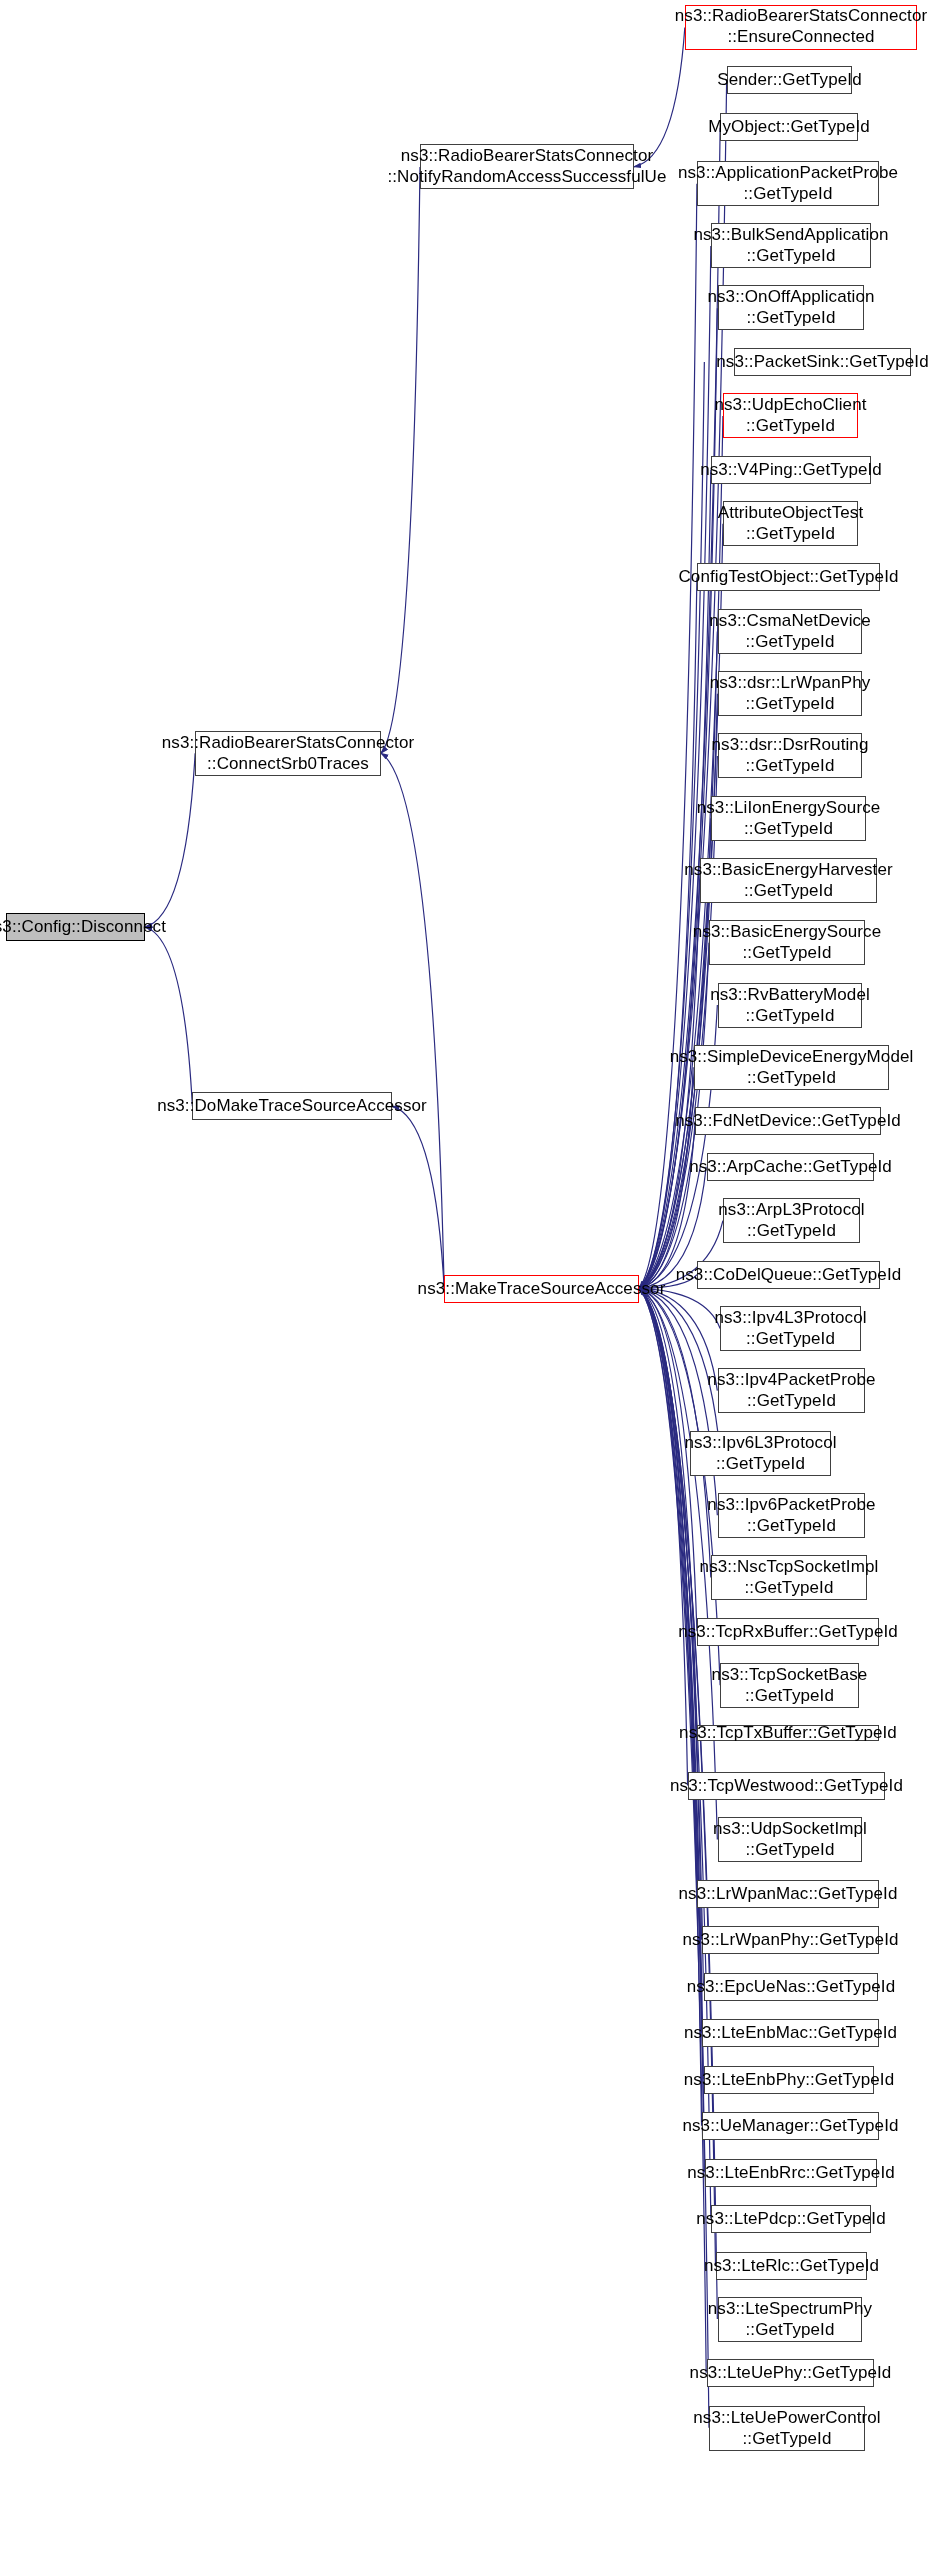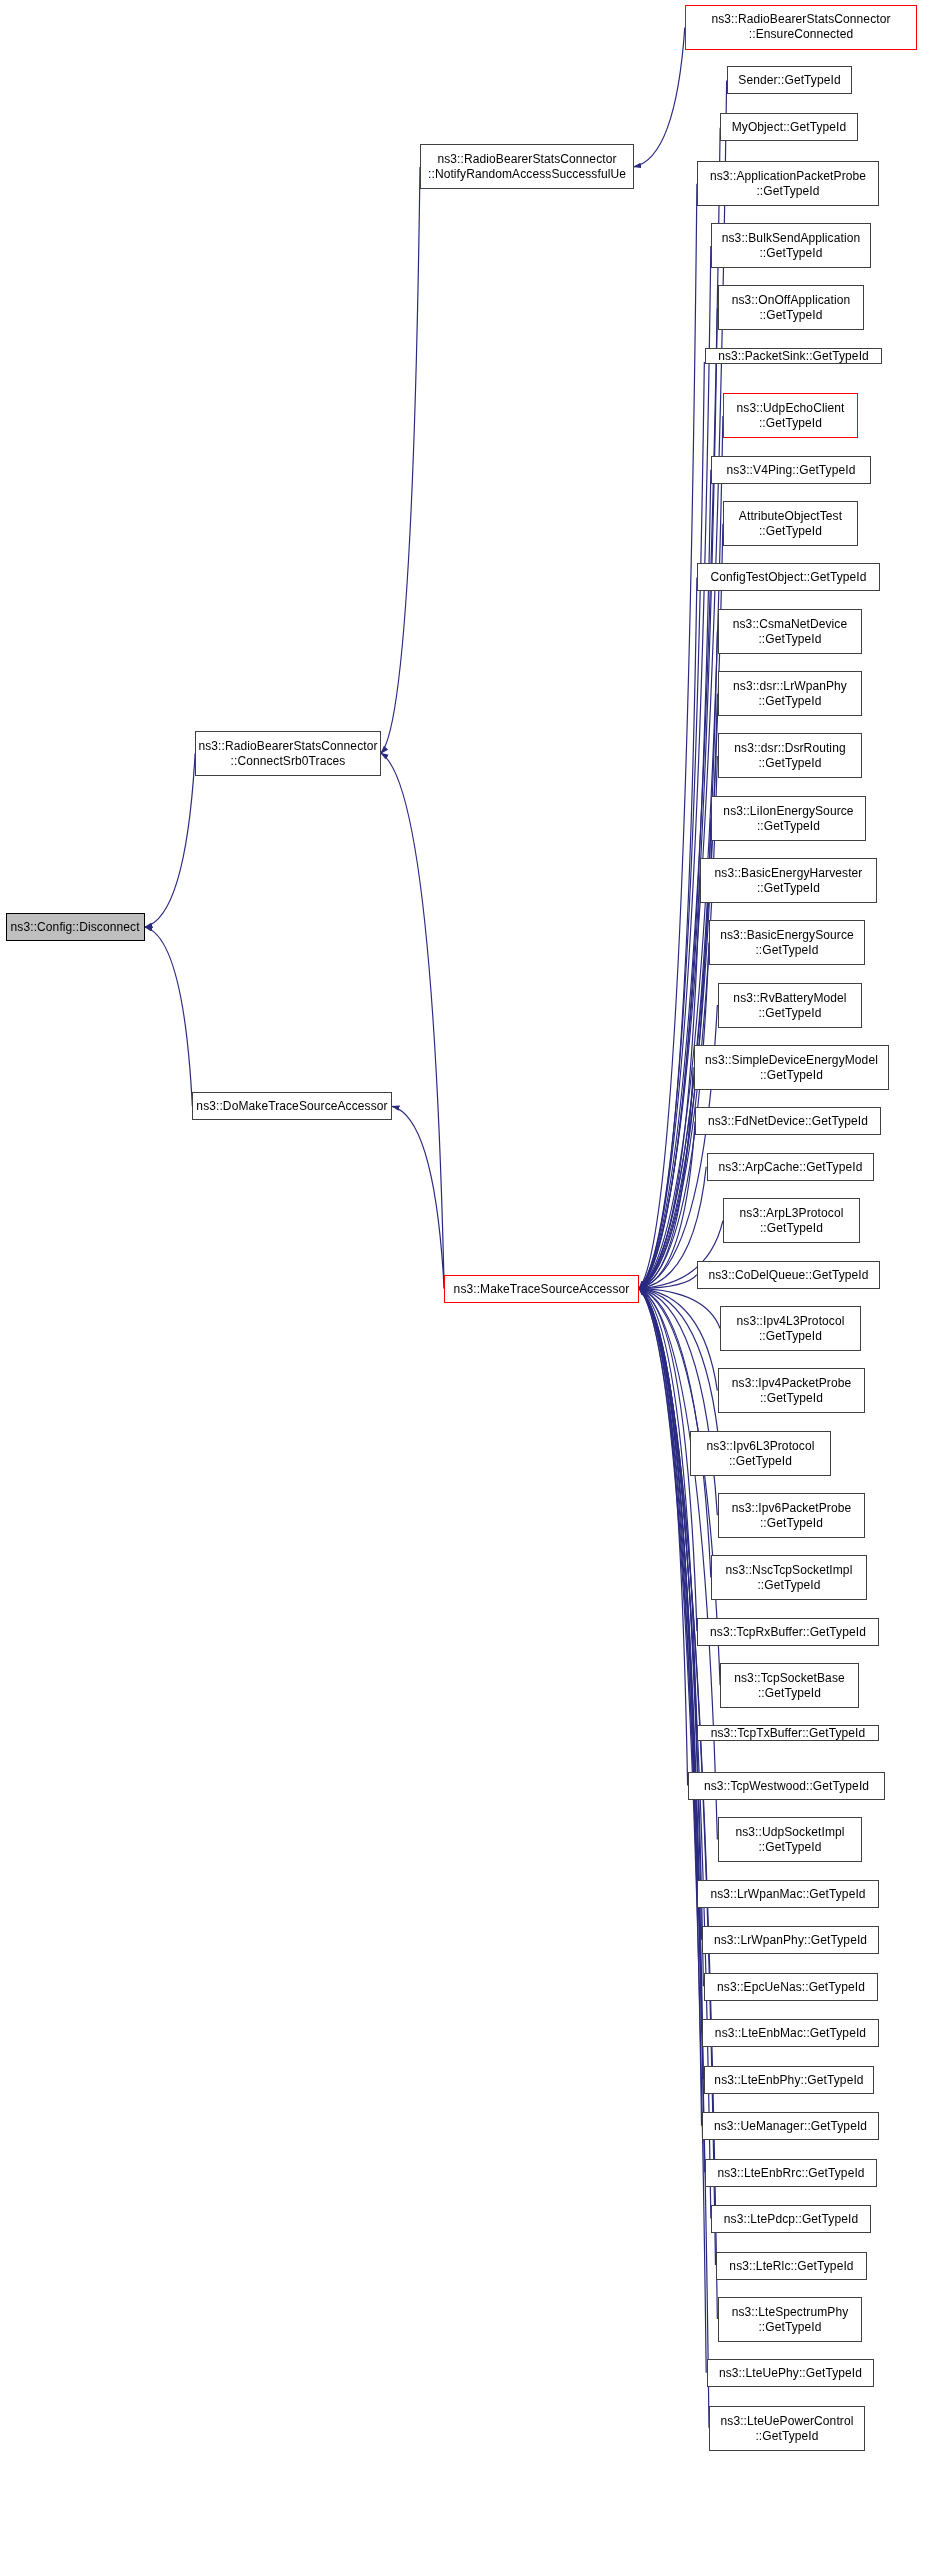--- a/index.html
+++ b/index.html
@@ -28,21 +28,21 @@
   .node {
     position: absolute;
     box-sizing: border-box;
     display: flex;
     align-items: center;
     justify-content: center;
     text-align: center;
     background: #ffffff;
     border: 0.9px solid #404040;
     color: #000000;
-    font-size: 12px;
+    font-size: 17px;
     line-height: 1.22;
     letter-spacing: 0.1px;
     white-space: pre-line;
     padding: 0 3.7px;
     cursor: default;
   }
   .node.root {
     background: #bfbfbf;
     border: 0.9px solid #000000;
   }
@@ -122,21 +122,21 @@
       <div class="node" style="left: 192px; top: 1092px; width: 200px; height: 28px;">ns3::DoMakeTraceSourceAccessor</div>
       <div class="node highlight" style="left: 444px; top: 1275px; width: 195px; height: 28px;">ns3::MakeTraceSourceAccessor</div>
       <div class="node" style="left: 727px; top: 66px; width: 125px; height: 28px;">Sender::GetTypeId</div>
       <div class="node" style="left: 720px; top: 113px; width: 138px; height: 28px;">MyObject::GetTypeId</div>
       <div class="node" style="left: 697px; top: 161px; width: 182px; height: 45px;">ns3::ApplicationPacketProbe
 ::GetTypeId</div>
       <div class="node" style="left: 711px; top: 223px; width: 160px; height: 45px;">ns3::BulkSendApplication
 ::GetTypeId</div>
       <div class="node" style="left: 718px; top: 285px; width: 146px; height: 45px;">ns3::OnOffApplication
 ::GetTypeId</div>
-      <div class="node" style="left: 705px; top: 348px; width: 177px; height: 16px;">ns3::PacketSink::GetTypeId</div>
+      <div class="node" style="left: 734px; top: 348px; width: 177px; height: 28px;">ns3::PacketSink::GetTypeId</div>
       <div class="node highlight" style="left: 723px; top: 393px; width: 135px; height: 45px;">ns3::UdpEchoClient
 ::GetTypeId</div>
       <div class="node" style="left: 711px; top: 456px; width: 160px; height: 28px;">ns3::V4Ping::GetTypeId</div>
       <div class="node" style="left: 723px; top: 501px; width: 135px; height: 45px;">AttributeObjectTest
 ::GetTypeId</div>
       <div class="node" style="left: 697px; top: 563px; width: 183px; height: 28px;">ConfigTestObject::GetTypeId</div>
       <div class="node" style="left: 718px; top: 609px; width: 144px; height: 45px;">ns3::CsmaNetDevice
 ::GetTypeId</div>
       <div class="node" style="left: 718px; top: 671px; width: 144px; height: 45px;">ns3::dsr::LrWpanPhy
 ::GetTypeId</div>

